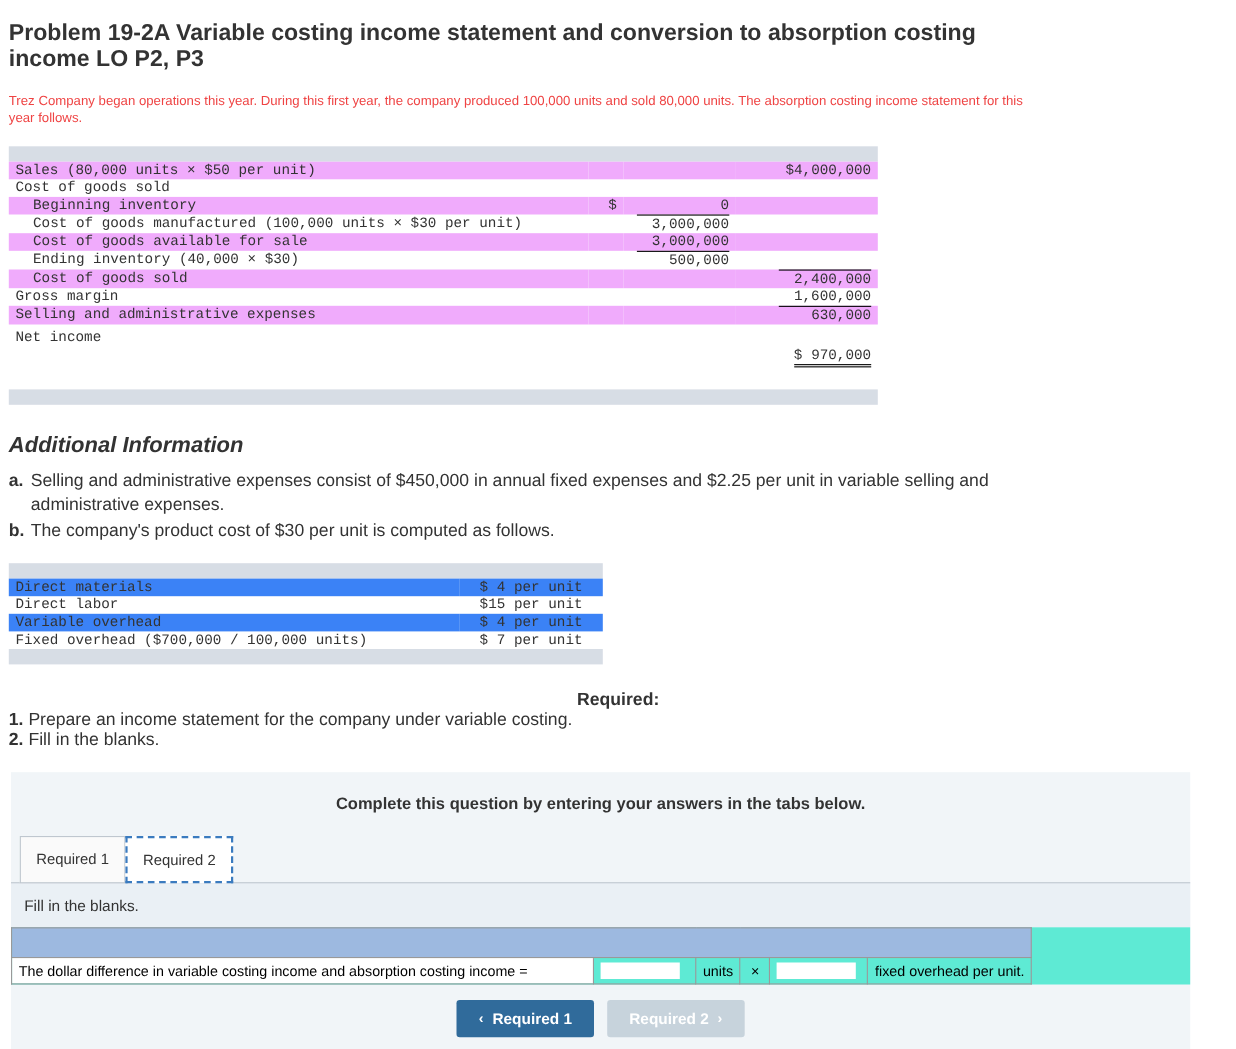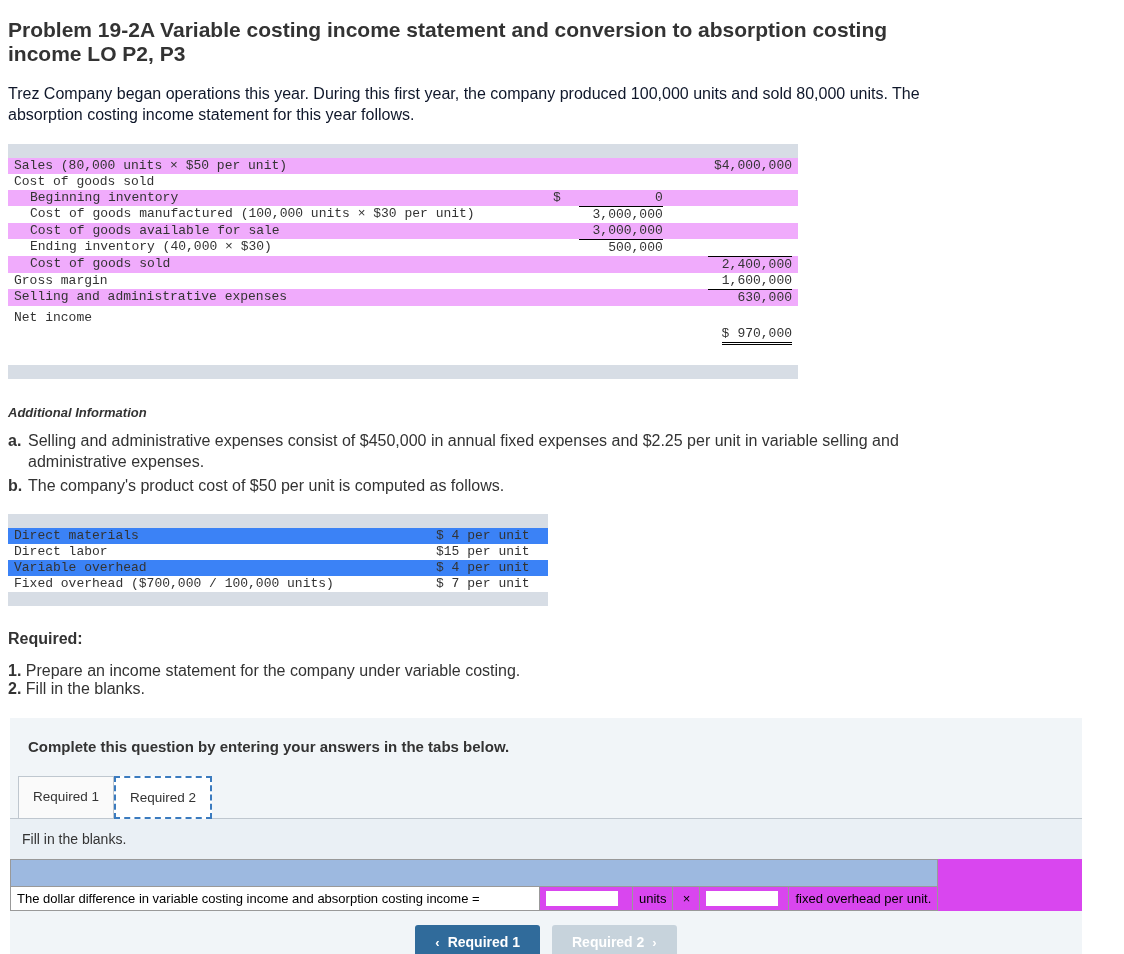--- a/index.html
+++ b/index.html
@@ -13,22 +13,22 @@
     background: #fff;
   }
   h1.title {
     font-size: 21px;
     font-weight: bold;
     color: #333;
     margin: 10px 0 18px 0;
     max-width: 940px;
   }
   p.intro {
-    font-size: 16px;
-    color: #0f172a;
+    font-size: 12px;
+    color: #ef4444;
     max-width: 940px;
     margin: 10px 0 18px 0;
     line-height: 1.3;
   }
   .mono-table {
     font-family: "Courier New", monospace;
     font-size: 13px;
     width: 790px;
     border-collapse: collapse;
   }
@@ -38,21 +38,21 @@
     padding: 0 6px;
     white-space: pre;
     vertical-align: top;
     line-height: 16px;
   }
   .mono-table td.num { text-align: right; }
   .underline { border-top: 1px solid #000; }
   .add-info-h {
     font-style: italic;
     font-weight: bold;
-    font-size: 13px;
+    font-size: 20px;
     margin: 26px 0 10px 0;
   }
   ol.info-list {
     list-style: none;
     padding-left: 0;
     max-width: 940px;
     font-size: 16px;
     margin: 0 0 18px 0;
   }
   ol.info-list li {
@@ -70,38 +70,40 @@
     width: 540px;
     border-collapse: collapse;
   }
   .mono-table-small tr.stripe { background: #3b82f6; }
   .mono-table-small tr.blue-head { background: #d7dde5; height: 14px; }
   .mono-table-small td { padding: 0 6px; white-space: pre; line-height: 16px; }
   .mono-table-small td.num { text-align: center; }
   .req-h {
     font-weight: bold;
     font-size: 16px;
-    margin: 24px 0 14px 0;
+    margin: 24px 0 0 0;
+    text-align: center;
   }
   .req-list {
     font-size: 16px;
     margin: 0 0 20px 0;
   }
   .req-list .marker { font-weight: bold; }
   .answer-box {
     background: #f1f5f8;
     padding: 0;
     margin: 10px 2px 0 2px;
     width: 1072px;
   }
   .answer-instr {
     font-weight: bold;
     font-size: 15px;
     padding: 20px 18px;
     color: #333;
+    text-align: center;
   }
   .tabs-row { display: flex; padding-left: 8px; }
   .tab {
     border: 1px solid #bfc7cf;
     background: #fafafa;
     padding: 12px 14px;
     font-size: 13.5px;
     color: #333;
     cursor: pointer;
     position: relative;
@@ -112,21 +114,21 @@
     background: #fff;
   }
   .tab-content-band {
     border-top: 1px solid #bfc7cf;
     background: #eaf0f5;
     padding: 12px 12px;
     font-size: 14px;
     color: #333;
   }
   .fill-area {
-    background: #d946ef;
+    background: #5eead4;
     padding: 0;
   }
   .fill-table {
     border-collapse: collapse;
     margin: 0;
     font-size: 13px;
     color: #000;
   }
   .fill-table td {
     border: 1px solid #999;
@@ -249,21 +251,21 @@
 
 <div class="add-info-h">Additional Information</div>
 
 <ol class="info-list">
   <li>
     <span class="marker">a.</span>
     <span>Selling and administrative expenses consist of $450,000 in annual fixed expenses and $2.25 per unit in variable selling and administrative expenses.</span>
   </li>
   <li>
     <span class="marker">b.</span>
-    <span>The company's product cost of $50 per unit is computed as follows.</span>
+    <span>The company's product cost of $30 per unit is computed as follows.</span>
   </li>
 </ol>
 
 <table class="mono-table-small">
   <tbody>
       <tr class="blue-head">
         <td colspan="2"></td>
       </tr>
   <tr class="stripe">
     <td>Direct materials</td>

